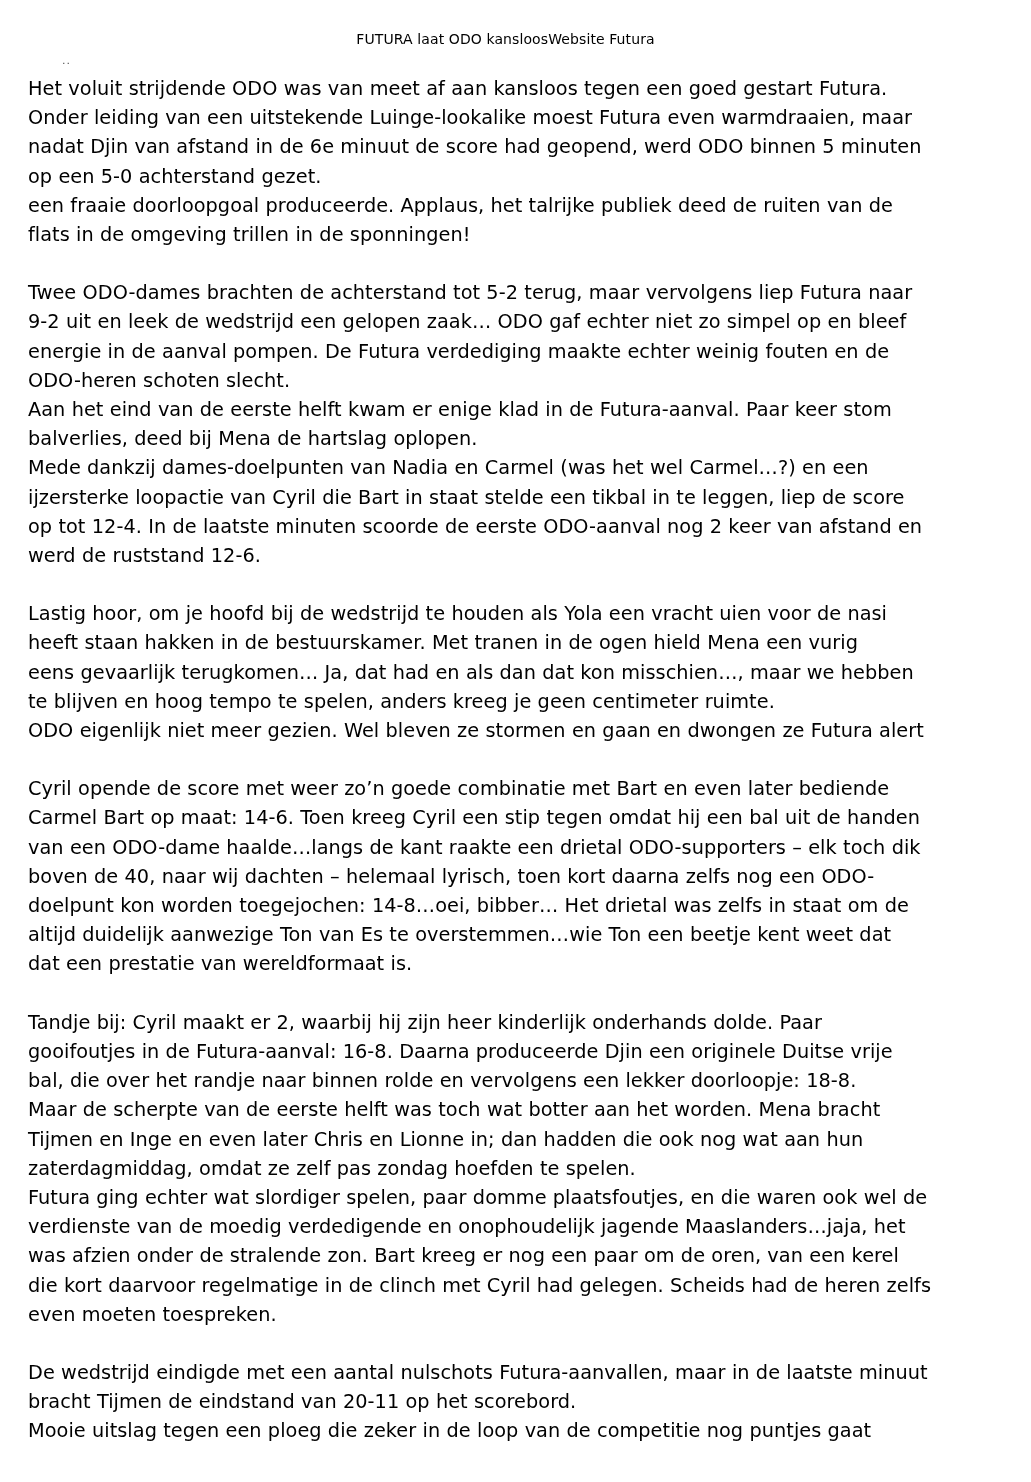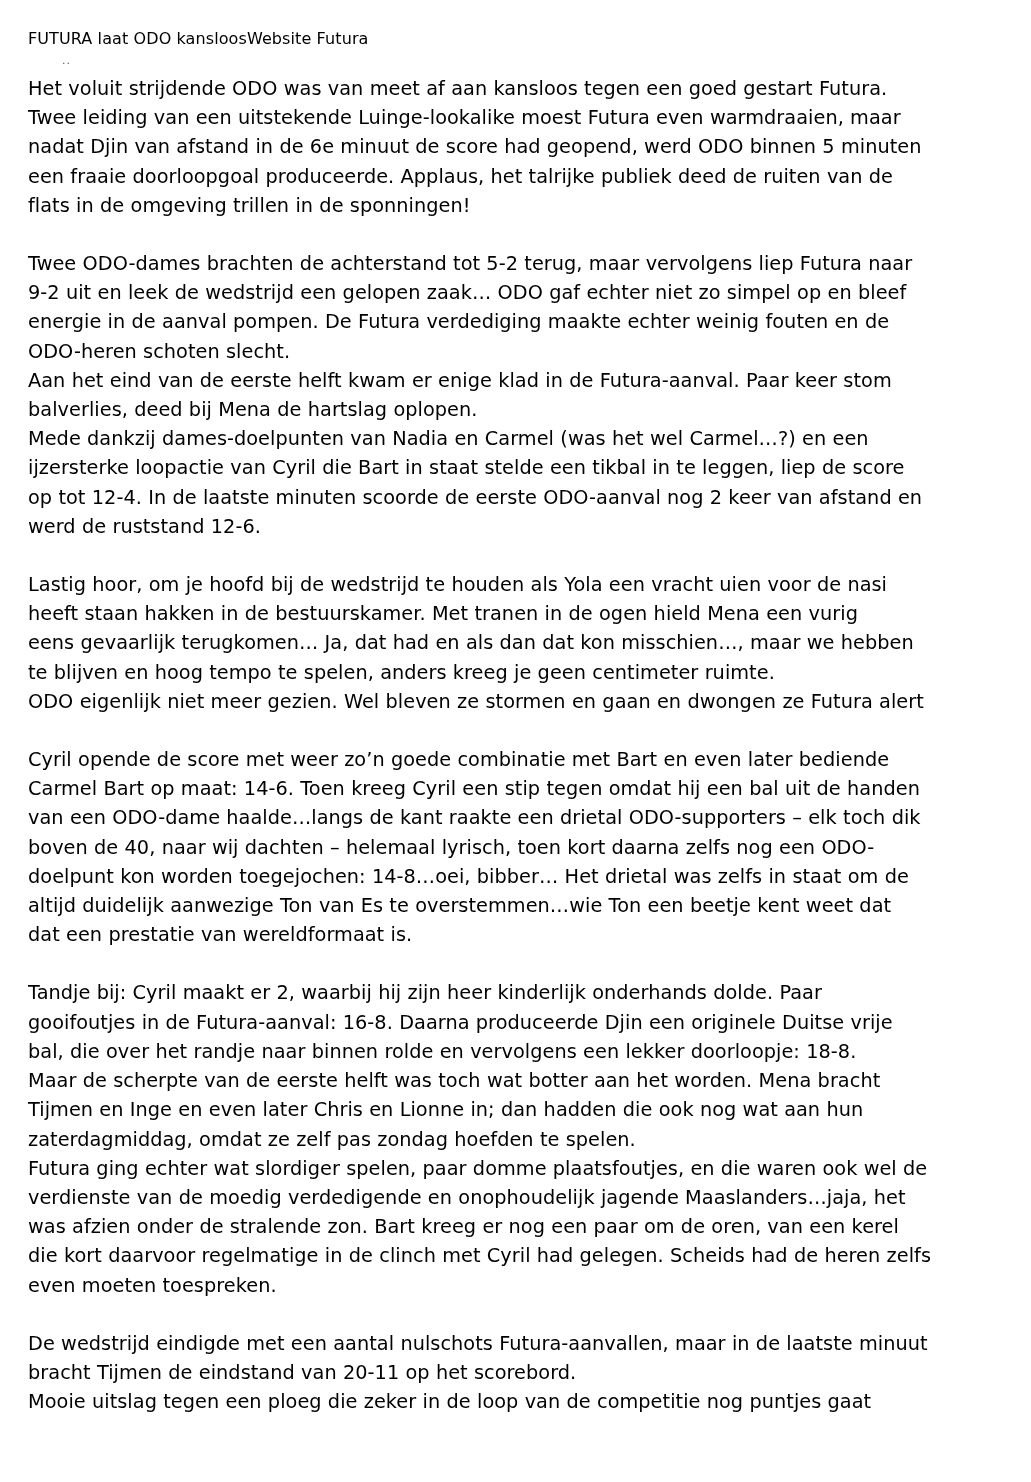--- a/index.html
+++ b/index.html
@@ -16,23 +16,23 @@
   }
   .page {
     width: 1031px;
     min-height: 1482px;
     box-sizing: border-box;
     padding: 26px 32px 20px 28px;
     position: relative;
   }
   .header {
     display: flex;
-    justify-content: flex-start;
+    justify-content: center;
     align-items: baseline;
-    font-size: 16px;
+    font-size: 14px;
     line-height: 26px;
     letter-spacing: 0.1px;
     margin-bottom: 2px;
   }
   .header-left {
     white-space: nowrap;
   }
   .header-right {
     white-space: nowrap;
     padding-right: 16px;
@@ -75,22 +75,23 @@
     <div class="header-left">FUTURA laat ODO kansloos</div>
     <div class="header-right">Website Futura</div>
   </div>
 
   <div class="tiny-mark">..</div>
 
   <div class="body-text">
 
     <div class="para">
       <span class="line">Het voluit strijdende ODO was van meet af aan kansloos tegen een goed gestart Futura.</span>
-      <span class="line">Twee leiding van een uitstekende Luinge-lookalike moest Futura even warmdraaien, maar</span>
+      <span class="line">Onder leiding van een uitstekende Luinge-lookalike moest Futura even warmdraaien, maar</span>
       <span class="line">nadat Djin van afstand in de 6e minuut de score had geopend, werd ODO binnen 5 minuten</span>
+      <span class="line">op een 5-0 achterstand gezet.</span>
       <span class="line">een fraaie doorloopgoal produceerde. Applaus, het talrijke publiek deed de ruiten van de</span>
       <span class="line">flats in de omgeving trillen in de sponningen!</span>
     </div>
 
     <div class="para-gap"></div>
 
     <div class="para">
       <span class="line">Twee ODO-dames brachten de achterstand tot 5-2 terug, maar vervolgens liep Futura naar</span>
       <span class="line">9-2 uit en leek de wedstrijd een gelopen zaak… ODO gaf echter niet zo simpel op en bleef</span>
       <span class="line">energie in de aanval pompen. De Futura verdediging maakte echter weinig fouten en de</span>

